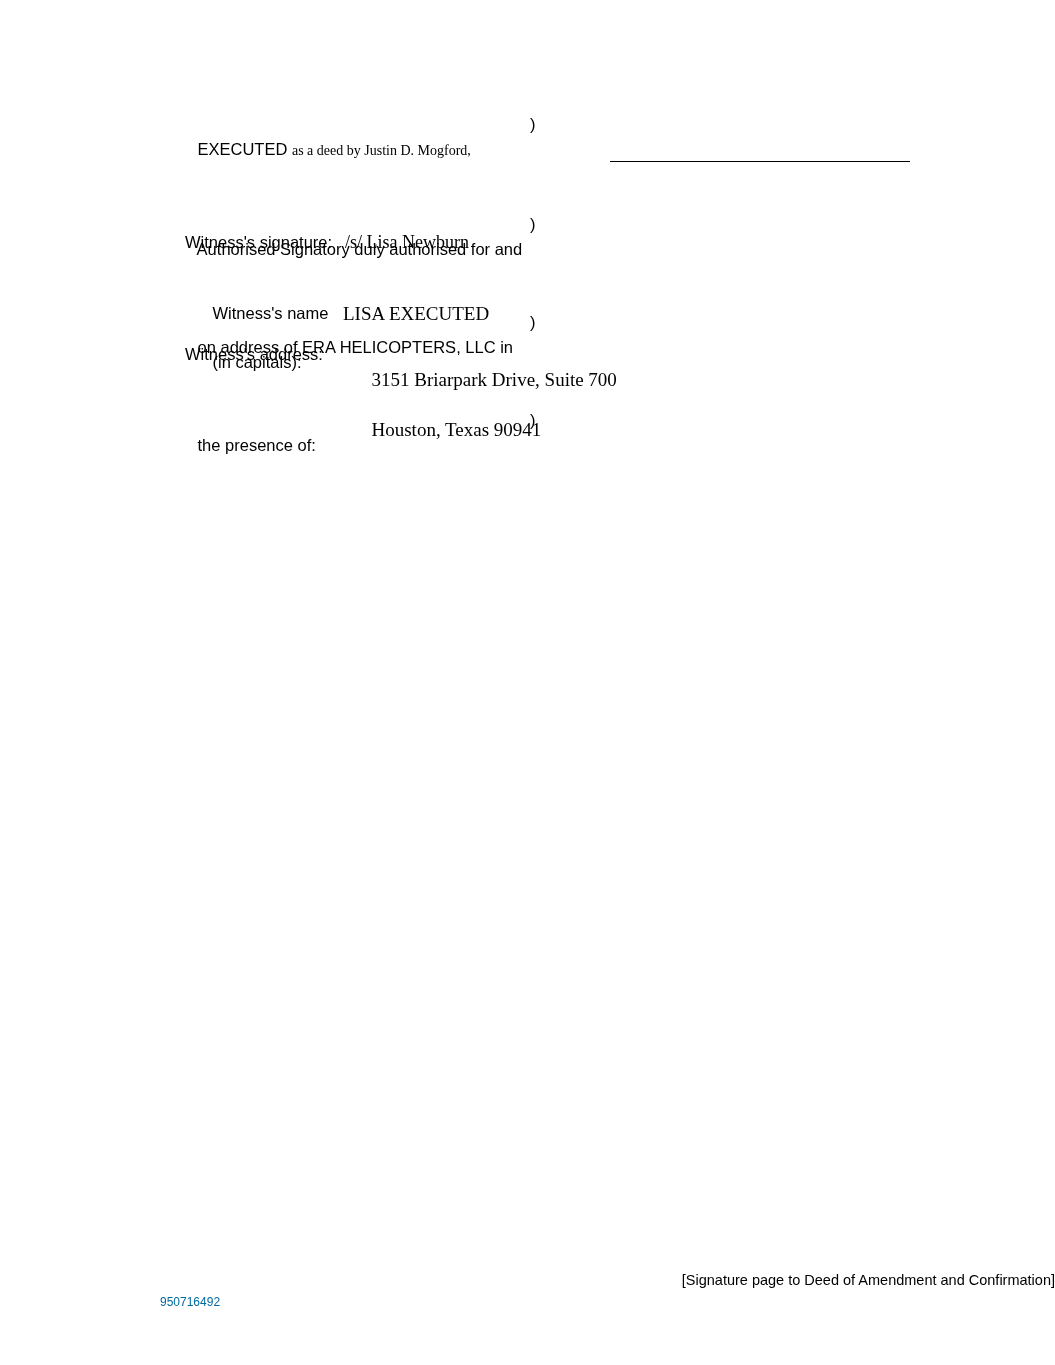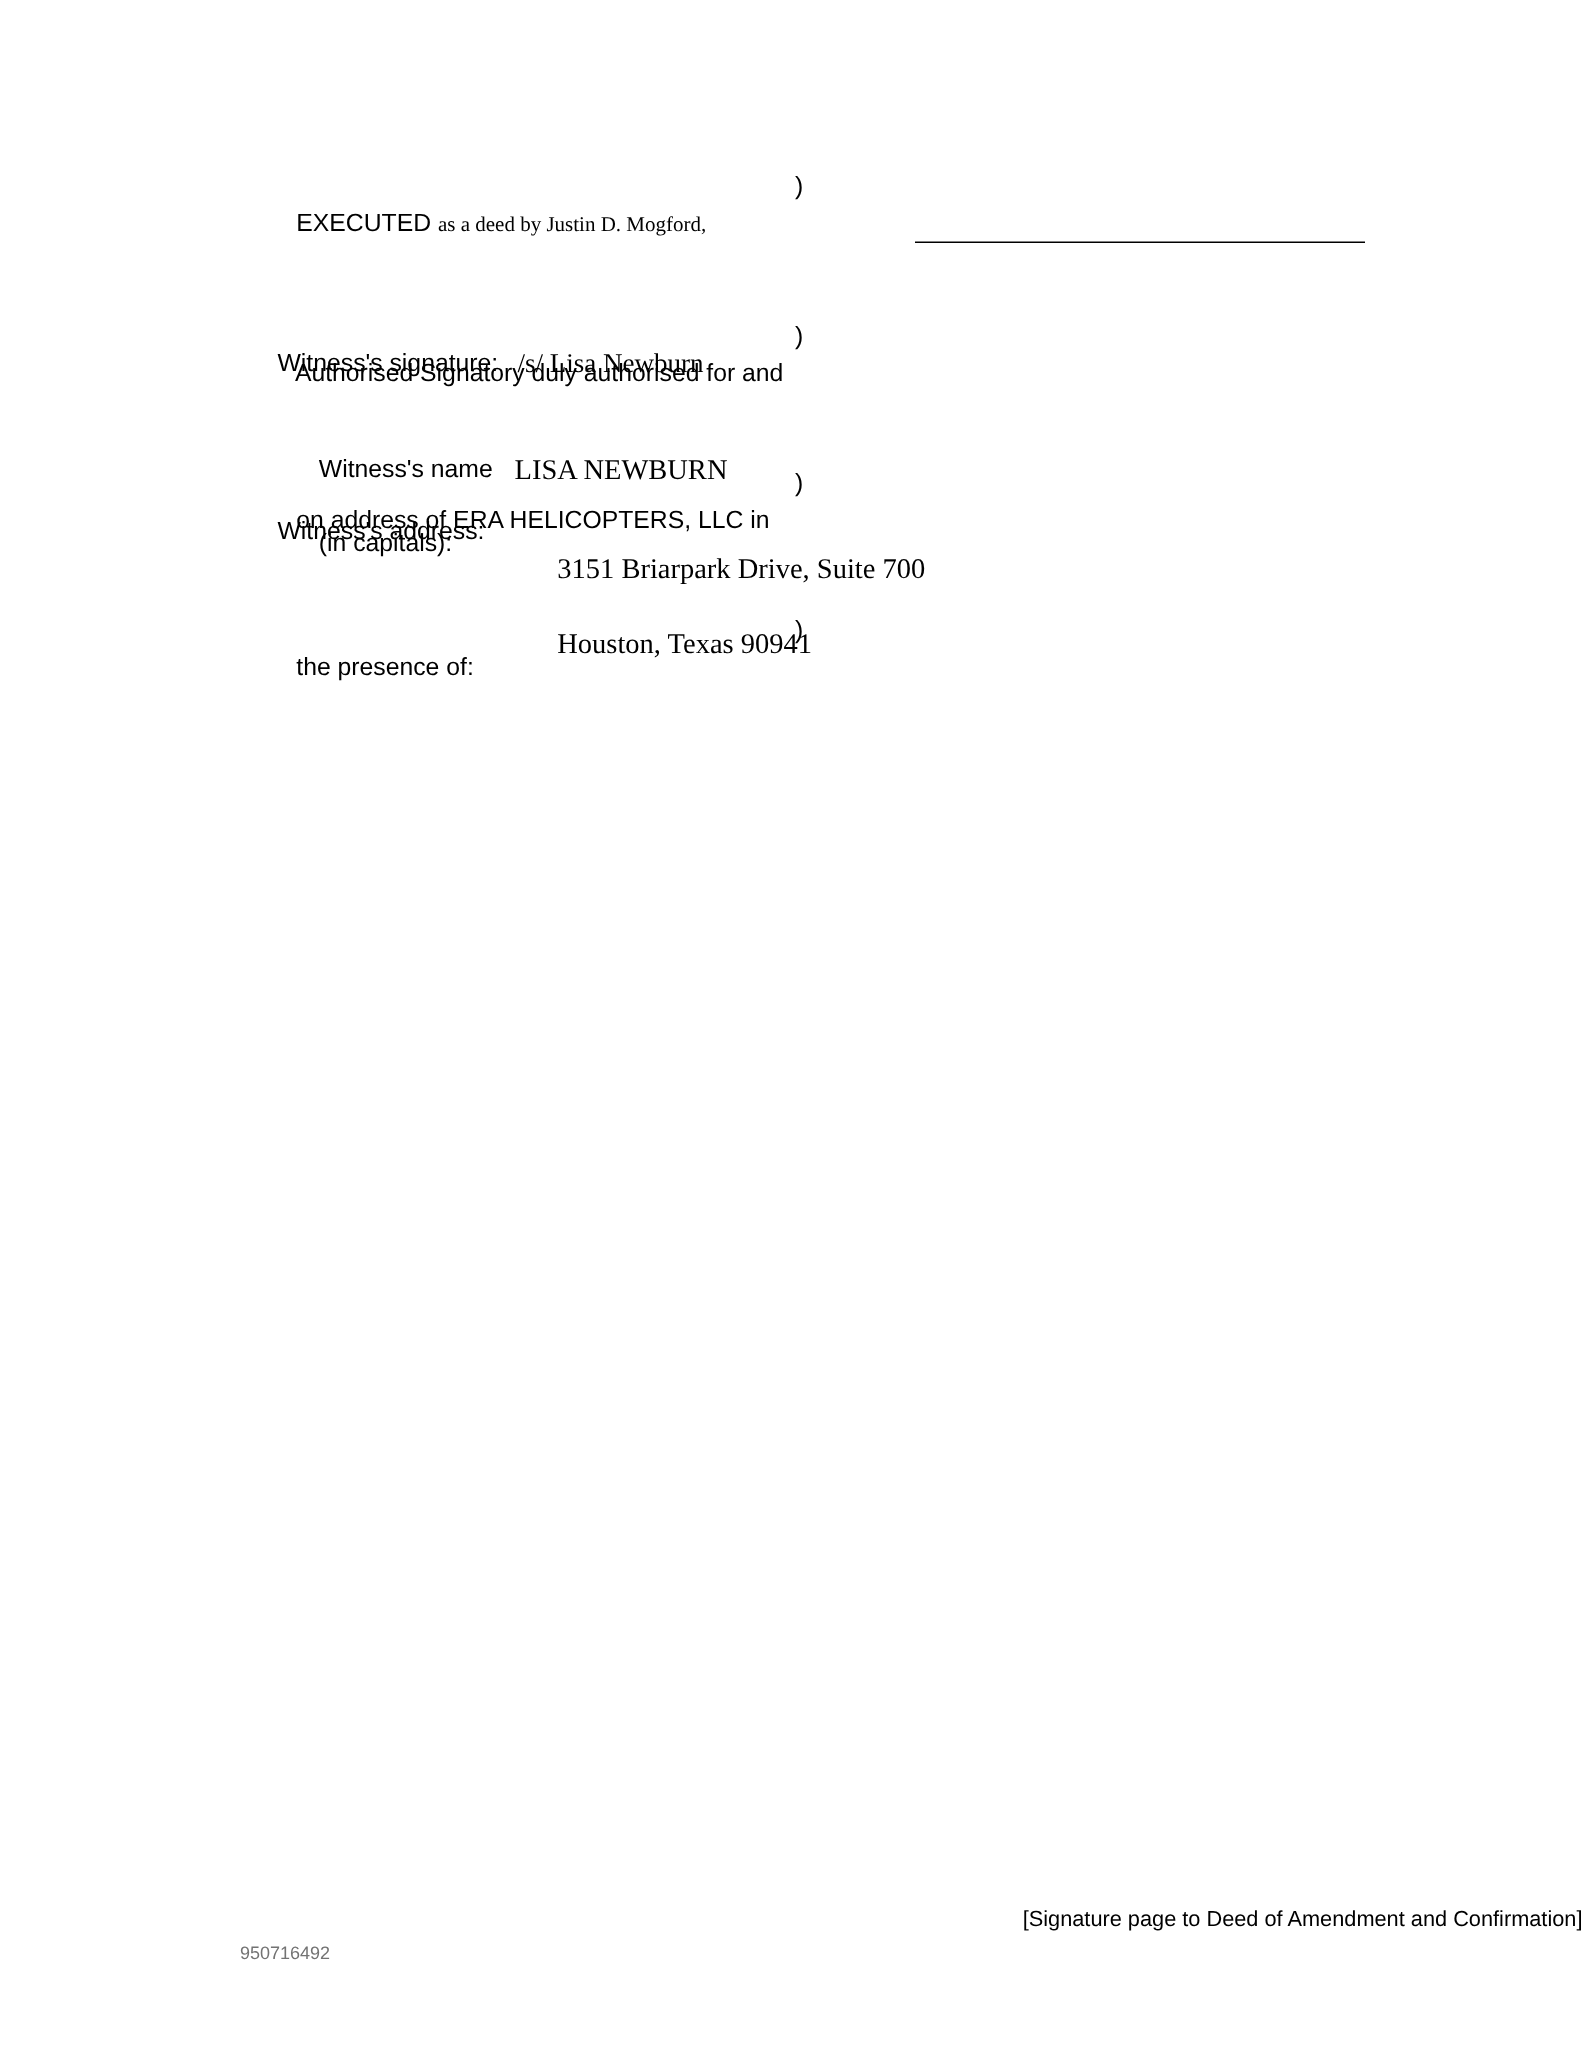--- a/index.html
+++ b/index.html
@@ -97,21 +97,21 @@
     text-align: right;
     font-family: "Liberation Sans", sans-serif;
     font-size: 14.5px;
   }
   .doc-id {
     position: absolute;
     left: 160px;
     top: 1295px;
     font-family: "Liberation Sans", sans-serif;
     font-size: 12px;
-    color: #737373;
+    color: #0369a1;
   }
 </style>
 </head>
 <body>
 
 <div class="page">
 
   <div class="exec-block">
     <div class="exec-line">
       <span>EXECUTED </span><span class="serif">as a deed by Justin D. Mogford,</span>
@@ -138,21 +138,21 @@
   <div class="row row-witness-sig">
     <div class="label">Witness's signature:</div>
     <div class="value">/s/ Lisa Newburn</div>
   </div>
 
   <div class="row row-witness-name">
     <div class="label">
       <span>Witness's name</span><br>
       <span>(in capitals):</span>
     </div>
-    <div class="value">LISA NEWBURN</div>
+    <div class="value">LISA EXECUTED</div>
   </div>
 
   <div class="row row-witness-addr">
     <div class="label">Witness's address:</div>
     <div class="value">
       <span>3151 Briarpark Drive, Suite 700</span><br>
       <span>Houston, Texas 90941</span>
     </div>
   </div>
 

